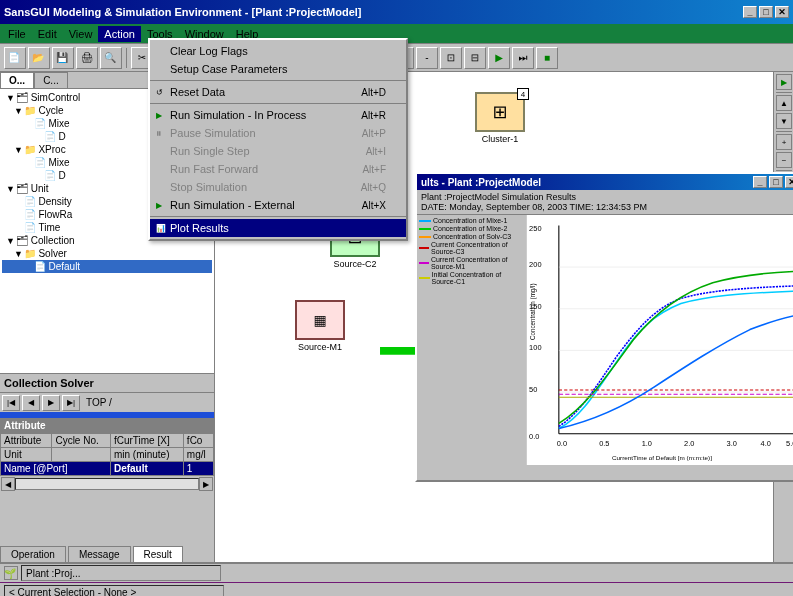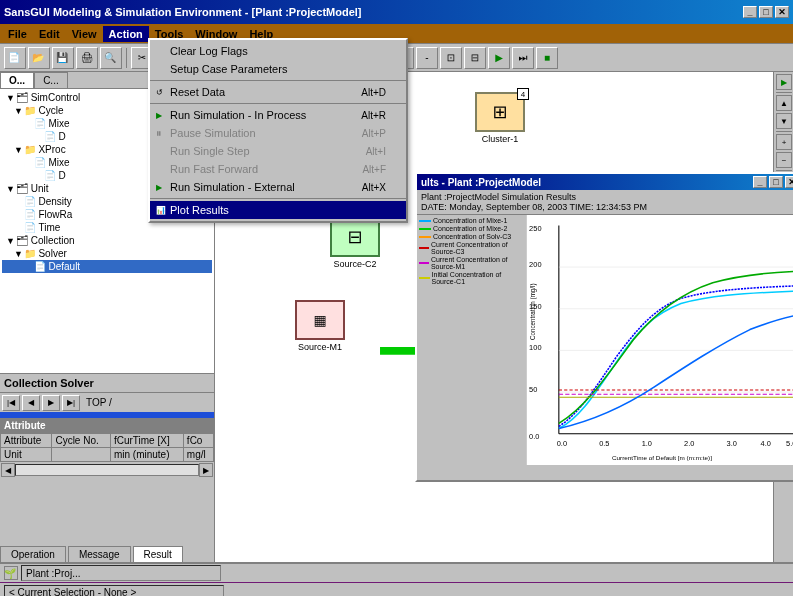--- a/index.html
+++ b/index.html
@@ -31,27 +31,26 @@
       font-size: 9px;
       display: flex;
       align-items: center;
       justify-content: center;
       cursor: pointer;
       color: black;
     }
     
     
     .menu-bar {
-      background: #a16207;
+      background: #15803d;
       border-bottom: 1px solid #808080;
       display: flex;
       align-items: center;
       height: 20px;
       padding: 0 2px;
-      font-weight: bold;
     }
     .menu-item {
       padding: 2px 6px;
       cursor: pointer;
       font-size: 11px;
     }
     .menu-item:hover, .menu-item.active {
       background: #000080;
       color: white;
     }
@@ -591,20 +590,25 @@
             <th>fCo</th>
           </tr>
         </thead>
         <tbody>
           <tr>
             <td>Unit</td>
             <td></td>
             <td>min (minute)</td>
             <td>mg/l</td>
           </tr>
+          <tr class="selected">
+            <td colspan="2">Name [@Port]</td>
+            <td style="background:#000080;color:white;font-weight:bold;">Default</td>
+            <td style="background:#000080;color:white;">1</td>
+          </tr>
         </tbody>
       </table>
       <div style="display:flex;align-items:center;height:16px;background:#c0c0c0;padding:1px;">
         <div style="width:14px;height:14px;background:#c0c0c0;border:1px solid #808080;display:flex;align-items:center;justify-content:center;font-size:8px;cursor:pointer;">◀</div>
         <div style="flex:1;height:12px;background:#e0e0e0;border:1px inset #808080;"></div>
         <div style="width:14px;height:14px;background:#c0c0c0;border:1px solid #808080;display:flex;align-items:center;justify-content:center;font-size:8px;cursor:pointer;">▶</div>
       </div>
     </div>
 
     <div class="bottom-tabs">
@@ -808,20 +812,24 @@
         <span class="menu-shortcut">Alt+P</span>
       </div>
       <div class="menu-row disabled">
         <span>Run Single Step</span>
         <span class="menu-shortcut">Alt+I</span>
       </div>
       <div class="menu-row disabled">
         <span>Run Fast Forward</span>
         <span class="menu-shortcut">Alt+F</span>
       </div>
+      <div class="menu-row disabled">
+        <span>Stop Simulation</span>
+        <span class="menu-shortcut">Alt+Q</span>
+      </div>
       <div class="menu-row">
         <span class="menu-play-icon">▶</span>
         <span>Run Simulation - External</span>
         <span class="menu-shortcut">Alt+X</span>
       </div>
     </div>
     <div class="menu-section">
       <div class="menu-row highlighted">
         <span class="menu-bullet">📊</span>
         <span>Plot Results</span>

